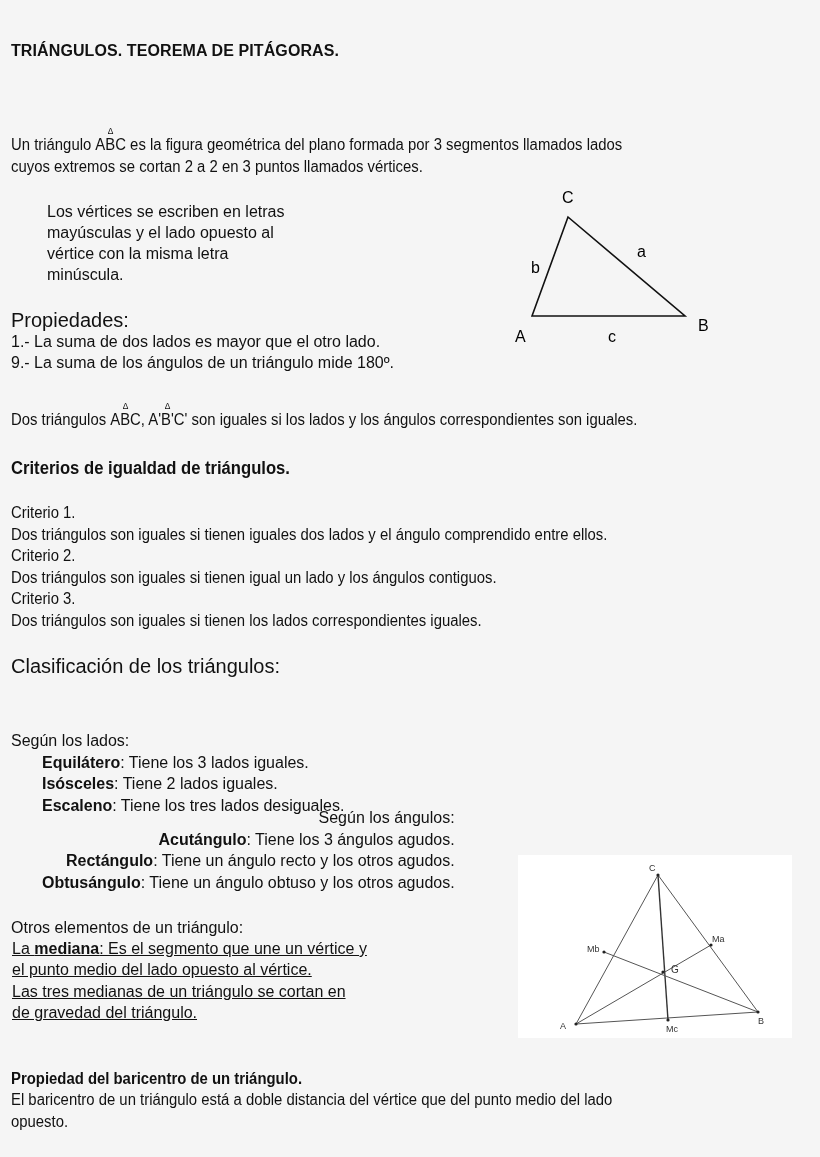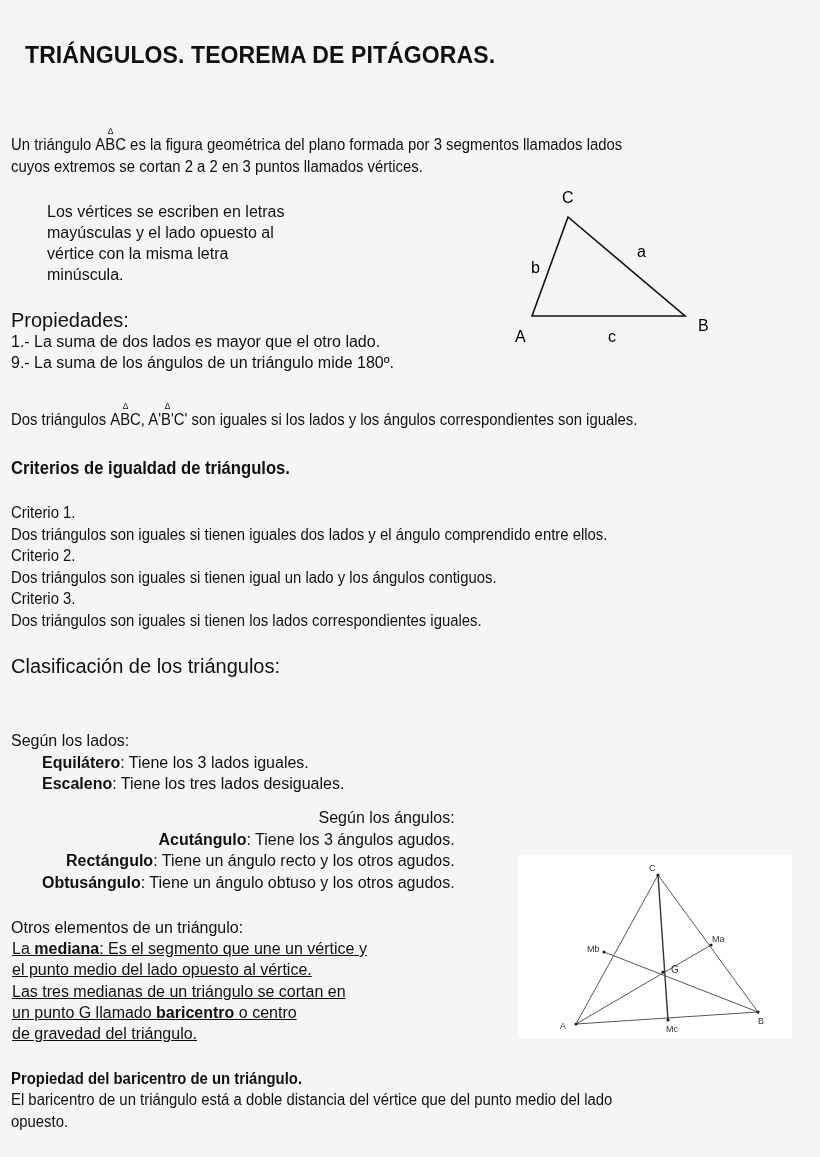--- a/index.html
+++ b/index.html
@@ -1,21 +1,21 @@
 <!DOCTYPE html>
 <html><head>
 <meta charset="utf-8">
 <style>
   html, body { margin:0; padding:0; }
   body {
     width:820px; height:1157px; background:#f5f5f5; color:#111;
     font-family:"Liberation Sans", sans-serif; position:relative; overflow:hidden;
   }
   .abs { position:absolute; white-space:nowrap; }
-  .title { left:25px; top:42px; font-size:23px; font-weight:bold; letter-spacing:0.1px; }
+  .title { left:11px; top:42px; font-size:16px; font-weight:bold; letter-spacing:0.1px; }
   .txt { font-size:16px; line-height:21px; }
   .cond { font-size:16px; line-height:21.5px; transform-origin:left top; }
   .h2 { font-size:20px; font-weight:normal; }
   .h2c { font-size:17.5px; font-weight:bold; transform-origin:left top; }
   .ind { padding-left:31px; }
   .tri { position:relative; display:inline-block; }
   .tri .mark { position:absolute; left:50%; top:-13px; font-size:9px; transform:translateX(-50%); }
   b { font-weight:bold; }
   svg text { font-family:"Liberation Sans", sans-serif; }
   .fig2 { left:518px; top:855px; width:274px; height:183px; background:#ffffff; }
@@ -64,20 +64,21 @@
   <div>Criterio 2.</div>
   <div>Dos triángulos son iguales si tienen igual un lado y los ángulos contiguos.</div>
   <div>Criterio 3.</div>
   <div>Dos triángulos son iguales si tienen los lados correspondientes iguales.</div>
 </div>
 
 <div class="abs h2" style="left:11px;top:655px;">Clasificación de los triángulos:</div>
 <div class="abs txt" style="left:11px;top:699px;line-height:21.5px;margin-top:31px;">
   <div>Según los lados:</div>
   <div class="ind"><b>Equilátero</b><span>: Tiene los 3 lados iguales.</span></div>
+  <div class="ind"><b>Isósceles</b><span>: Tiene 2 lados iguales.</span></div>
   <div class="ind"><b>Escaleno</b><span>: Tiene los tres lados desiguales.</span></div>
 </div>
 <div class="abs txt" style="left:11px;top:807px;line-height:21.5px;text-align:right;">
   <div>Según los ángulos:</div>
   <div class="ind"><b>Acutángulo</b><span>: Tiene los 3 ángulos agudos.</span></div>
   <div class="ind"><b>Rectángulo</b><span>: Tiene un ángulo recto y los otros agudos.</span></div>
   <div class="ind"><b>Obtusángulo</b><span>: Tiene un ángulo obtuso y los otros agudos.</span></div>
 </div>
 
 <div class="abs fig2">
@@ -111,21 +112,20 @@
       <text x="153" y="118" font-size="10">G</text>
     </g>
   </svg>
 </div>
 
 <div class="abs txt" style="left:11px;top:917px;font-weight:normal;">Otros elementos de un triángulo:</div>
 <div class="abs txt" style="left:12px;top:938px;line-height:21.3px;text-decoration:underline;">
   <div><span>La </span><b>mediana</b><span>: Es el segmento que une un vértice y</span></div>
   <div>el punto medio del lado opuesto al vértice.</div>
   <div>Las tres medianas de un triángulo se cortan en</div>
-  <div><span>un punto G llamado </span><b>baricentro</b><span> o centro</span></div>
   <div>de gravedad del triángulo.</div>
 </div>
 
 <div class="abs cond" style="left:11px;top:1068px;font-weight:bold;transform:scaleX(0.93);">Propiedad del baricentro de un triángulo.</div>
 <div class="abs cond" style="left:11px;top:1089px;transform:scaleX(0.93);">
   <div>El baricentro de un triángulo está a doble distancia del vértice que del punto medio del lado</div>
   <div>opuesto.</div>
 </div>
 
 </body></html>

